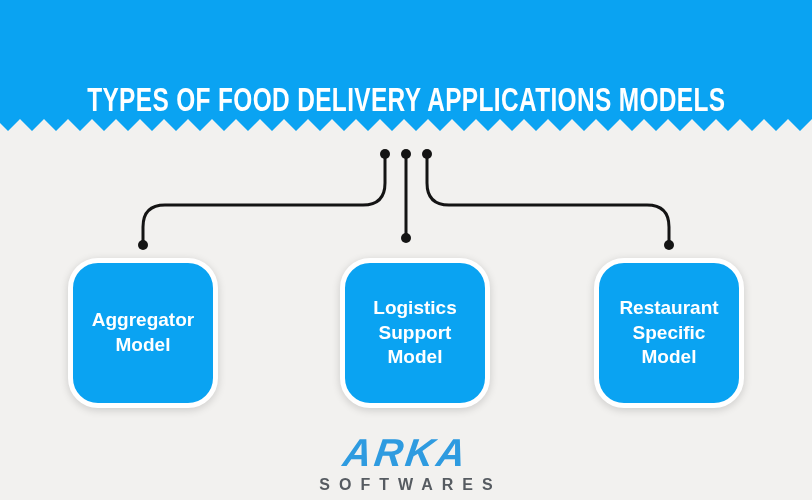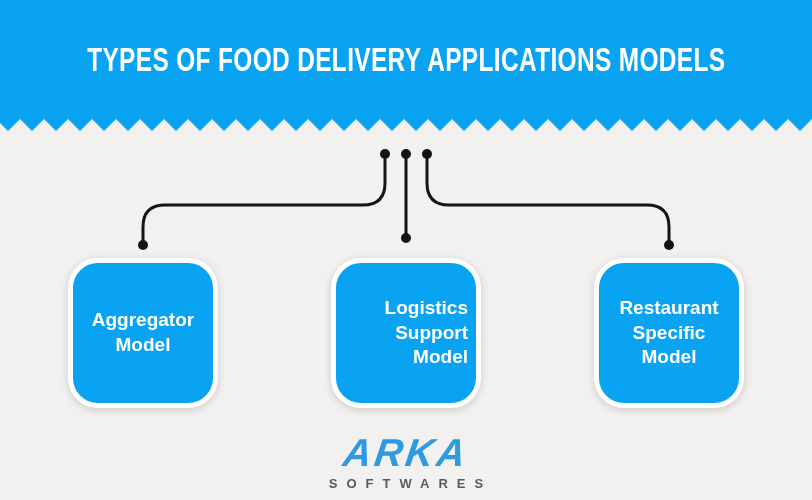--- a/index.html
+++ b/index.html
@@ -26,21 +26,21 @@
     background: var(--background);
   }
 
   
   .banner {
     position: absolute;
     top: 0; left: 0;
     width: 812px; height: 131px;
     background: var(--accent);
     display: flex;
-    align-items: center;
+    align-items: flex-end;
     justify-content: center;
     padding-bottom: 12px; 
   }
 
   .title {
     color: var(--text_on_accent);
     font-size: 33px;
     font-weight: bold;
     white-space: nowrap;
     letter-spacing: 0.5px;
@@ -72,21 +72,21 @@
     border: 5px solid #ffffff;
     border-radius: 30px;
     box-shadow: 0 2px 9px rgba(0,0,0,0.16);
     display: flex;
     align-items: center;
     justify-content: center;
     text-align: center;
     padding: 0 8px;
   }
   .node-1 { left: 68px; }
-  .node-2 { left: 331px; text-align: right; }
+  .node-2 { left: 340px; }
   .node-3 { left: 594px; justify-content: flex-end; }
 
   .node-label {
     color: var(--text_on_accent);
     font-size: 19px;
     font-weight: bold;
     line-height: 1.3;
   }
 
   
@@ -101,21 +101,21 @@
     font-size: 39px;
     line-height: 1;
     font-weight: bold;
     font-style: italic;
     letter-spacing: 3px;
     transform: skewX(-8deg);
     transform-origin: center;
   }
   .tagline {
     color: var(--tagline_gray);
-    font-size: 13px;
+    font-size: 16px;
     font-weight: bold;
     letter-spacing: 9px;
     text-indent: 9px; 
     margin-top: 4px;
   }
 </style>
 </head>
 <body>
 
 <div class="stage">

